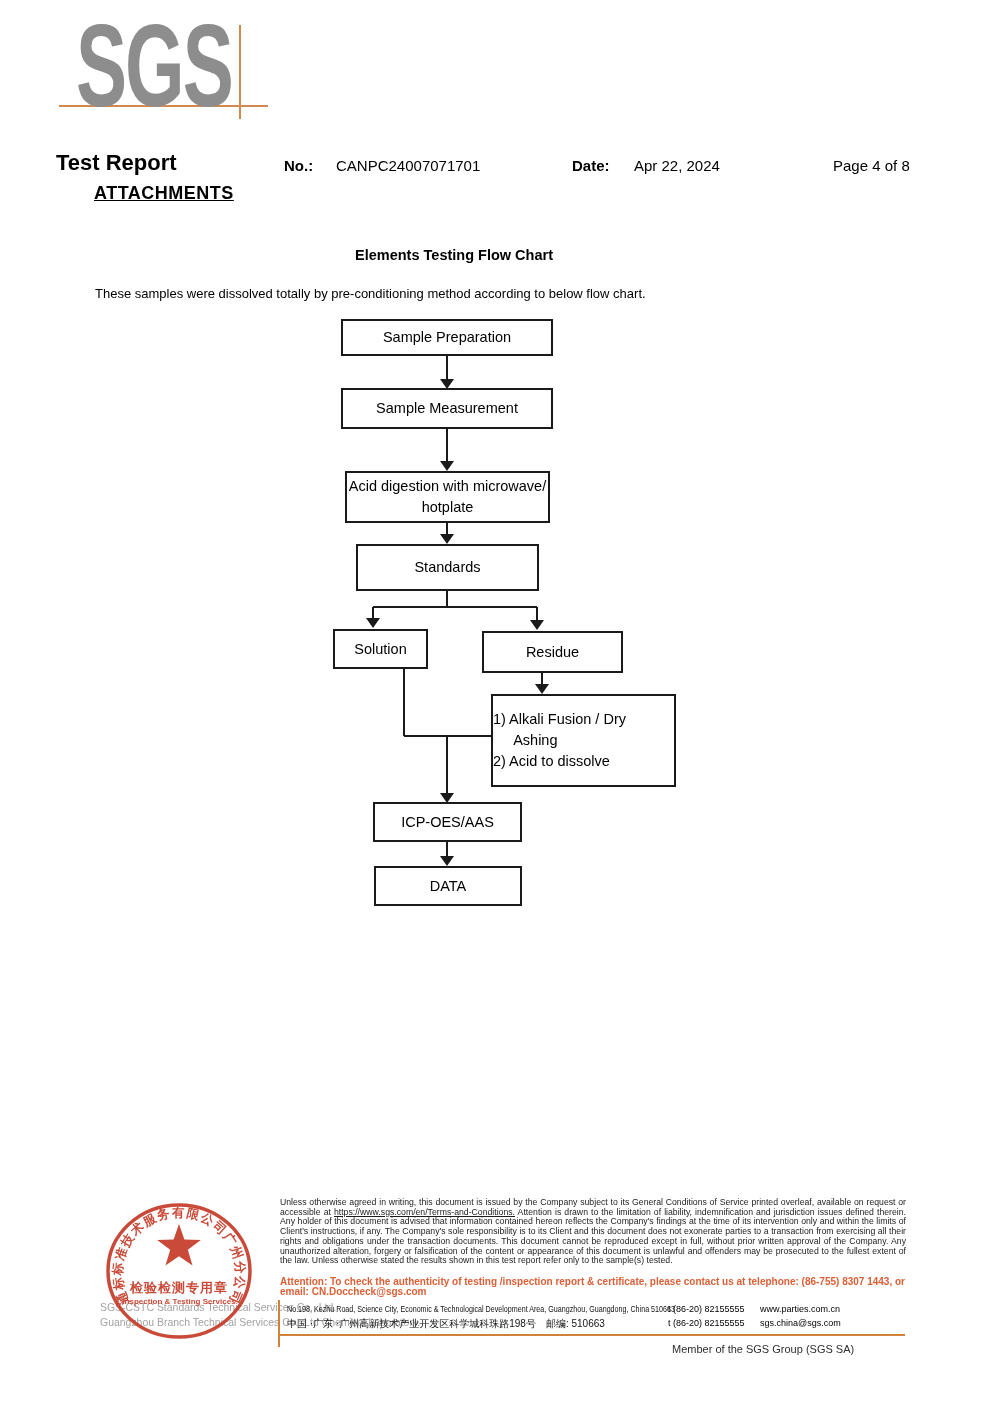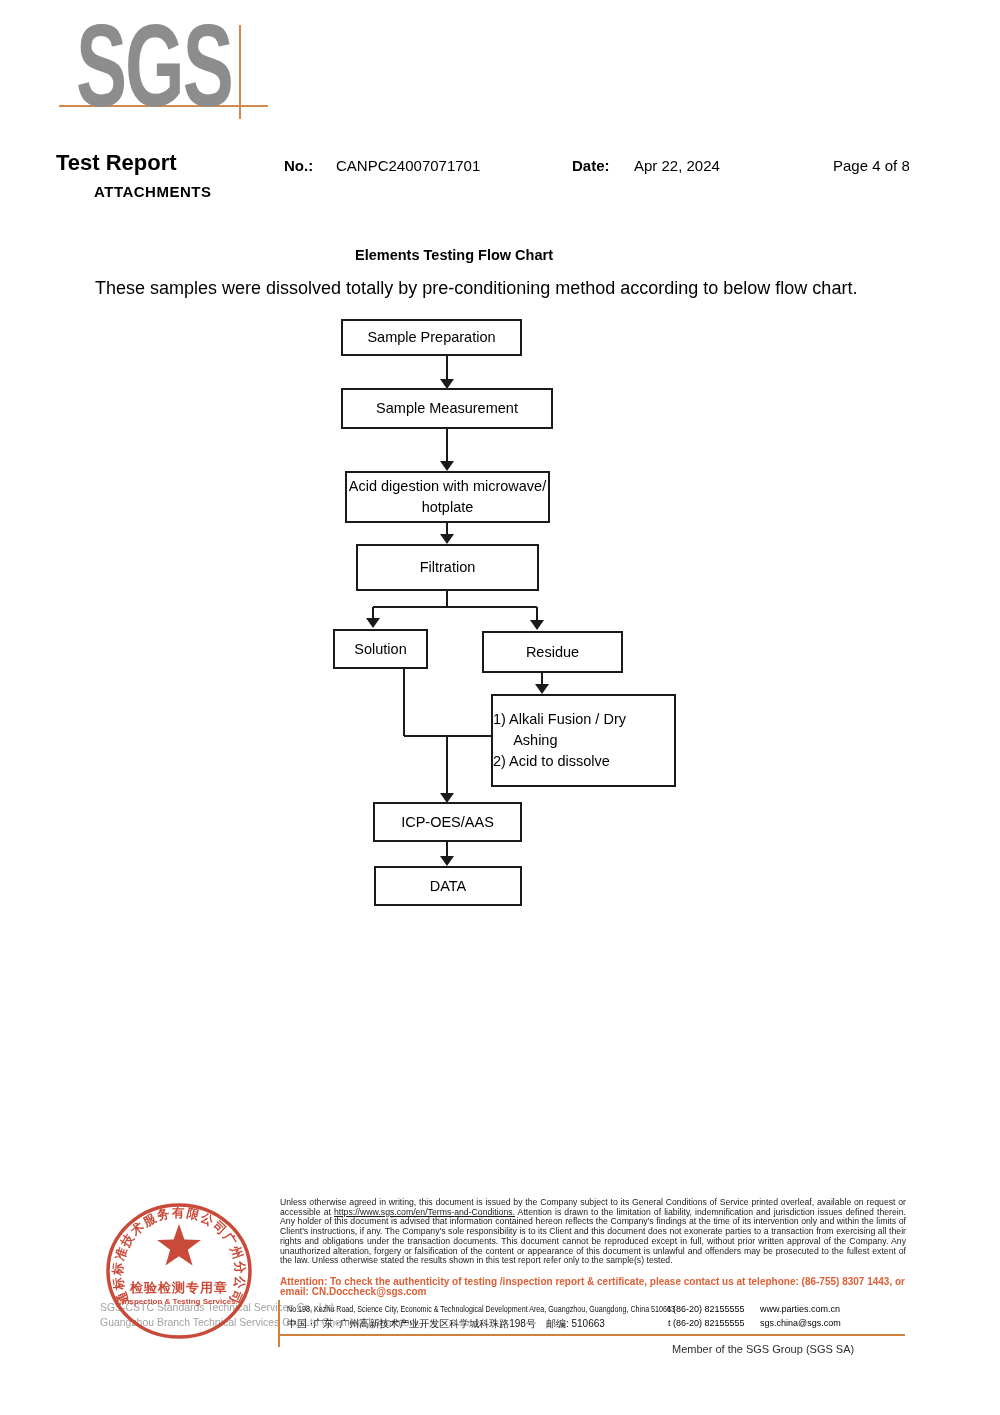--- a/index.html
+++ b/index.html
@@ -9,38 +9,38 @@
     overflow:hidden;
   }
 
   
   .logo-hline { position:absolute; left:59px; top:105px; width:209px; height:2px; background:#d0894e; }
   .logo-vline { position:absolute; left:239px; top:25px; width:2px; height:94px; background:#d0894e; }
   .logo-text  { position:absolute; left:76px; top:8px; font-size:116px; line-height:116px;
                 font-weight:bold; color:#8d8d8d; letter-spacing:-3px;
                 transform:scaleX(0.66); transform-origin:left top; }
   .h-title    { position:absolute; left:56px;  top:150px; font-size:22px; font-weight:bold; }
-  .h-attach   { position:absolute; left:94px;  top:183px; font-size:15px; font-weight:bold; letter-spacing:0.5px; }
+  .h-attach   { position:absolute; left:94px;  top:183px; font-size:18px; font-weight:bold; letter-spacing:0.5px;text-decoration:underline; }
   .h-no-label { position:absolute; left:284px; top:157px; font-size:15px; font-weight:bold; }
   .h-no-value { position:absolute; left:336px; top:157px; font-size:15px; }
   .h-date-label{position:absolute; left:572px; top:157px; font-size:15px; font-weight:bold; }
   .h-date-value{position:absolute; left:634px; top:157px; font-size:15px; }
   .h-page     { position:absolute; left:833px; top:157px; font-size:15px; }
 
   
   .chart-title { position:absolute; left:0; top:247px; width:908px; text-align:center;
                  font-size:14.5px; font-weight:bold; }
-  .intro       { position:absolute; left:95px; top:278px; font-size:18px; }
+  .intro       { position:absolute; left:95px; top:286px; font-size:13px; }
 
   
   .fc-connectors { position:absolute; left:0; top:0; width:1000px; height:950px; pointer-events:none; }
   .fcb { position:absolute; box-sizing:border-box; border:2px solid #1a1a1a; background:#fff;
          display:flex; align-items:center; justify-content:center; text-align:center;
          font-size:14.5px; line-height:21px; }
-  .fcb-prep { left:341px; top:319px; width:181px; height:37px; }
+  .fcb-prep { left:341px; top:319px; width:212px; height:37px; }
   .fcb-meas { left:341px; top:388px; width:212px; height:41px; }
   .fcb-acid { left:345px; top:471px; width:205px; height:52px; }
   .fcb-filt { left:356px; top:544px; width:183px; height:47px; }
   .fcb-sol  { left:333px; top:629px; width:95px;  height:40px; }
   .fcb-res  { left:482px; top:631px; width:141px; height:42px; }
   .fcb-alk  { left:491px; top:694px; width:185px; height:93px;
               justify-content:flex-start; text-align:left; 
               white-space:pre-wrap; }
   .fcb-icp  { left:373px; top:802px; width:149px; height:40px; }
   .fcb-data { left:374px; top:866px; width:148px; height:40px; }
@@ -111,21 +111,21 @@
       <polygon points="530,620 544,620 537,630"></polygon>
       <polygon points="535,684 549,684 542,694"></polygon>
       <polygon points="440,793 454,793 447,803"></polygon>
       <polygon points="440,856 454,856 447,866"></polygon>
     </g>
   </svg>
 
   <div class="fcb fcb-prep">Sample Preparation</div>
   <div class="fcb fcb-meas">Sample Measurement</div>
   <div class="fcb fcb-acid">Acid digestion with microwave/ hotplate</div>
-  <div class="fcb fcb-filt">Filtration</div>
+  <div class="fcb fcb-filt">Standards</div>
   <div class="fcb fcb-sol">Solution</div>
   <div class="fcb fcb-res">Residue</div>
   <div class="fcb fcb-alk">1) Alkali Fusion / Dry
      Ashing
 2) Acid to dissolve</div>
   <div class="fcb fcb-icp">ICP-OES/AAS</div>
   <div class="fcb fcb-data">DATA</div>
 
   <div class="company-line1">SGS-CSTC Standards Technical Services Co., Ltd.</div>
   <div class="company-line2">Guangzhou Branch Technical Services Co., Ltd Chemical Laboratory.</div>

